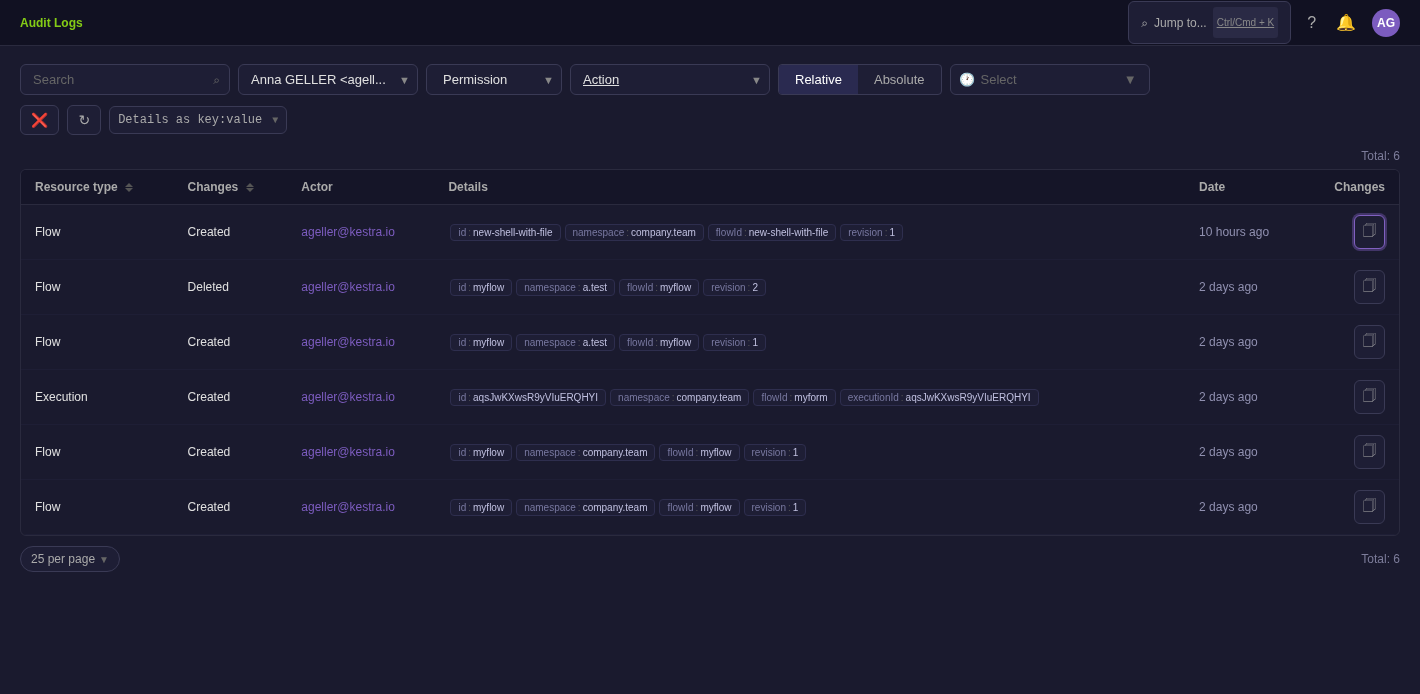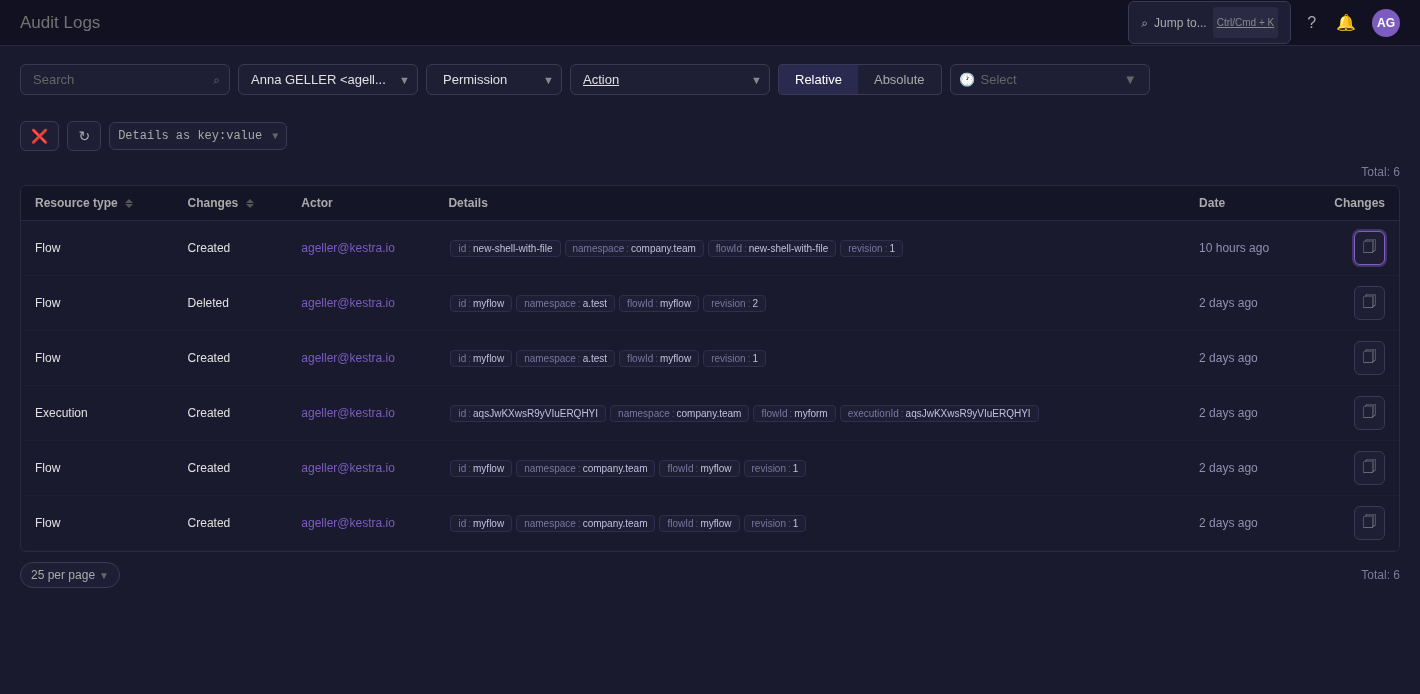--- a/index.html
+++ b/index.html
@@ -17,23 +17,23 @@
     .navbar {
       background: #111122;
       display: flex;
       align-items: center;
       justify-content: space-between;
       padding: 0 20px;
       height: 46px;
       border-bottom: 1px solid #2a2a3e;
     }
     .navbar-title {
-      font-size: 17px;
-      font-weight: 400;
-      color: #737373;
+      font-size: 12px;
+      font-weight: 700;
+      color: #84cc16;
     }
     .navbar-right {
       display: flex;
       align-items: center;
       gap: 12px;
     }
     .jump-to-btn {
       background: #1e1e35;
       border: 1px solid #3a3a55;
       border-radius: 6px;
@@ -79,21 +79,21 @@
     
     .main {
       padding: 18px 20px;
     }
 
     
     .filter-row {
       display: flex;
       align-items: center;
       gap: 8px;
-      margin-bottom: 26px;
+      margin-bottom: 10px;
       flex-wrap: wrap;
     }
     .filter-input {
       background: #1e1e35;
       border: 1px solid #3a3a55;
       border-radius: 6px;
       color: #e0e0e0;
       padding: 7px 32px 7px 12px;
       font-size: 13px;
       width: 210px;

